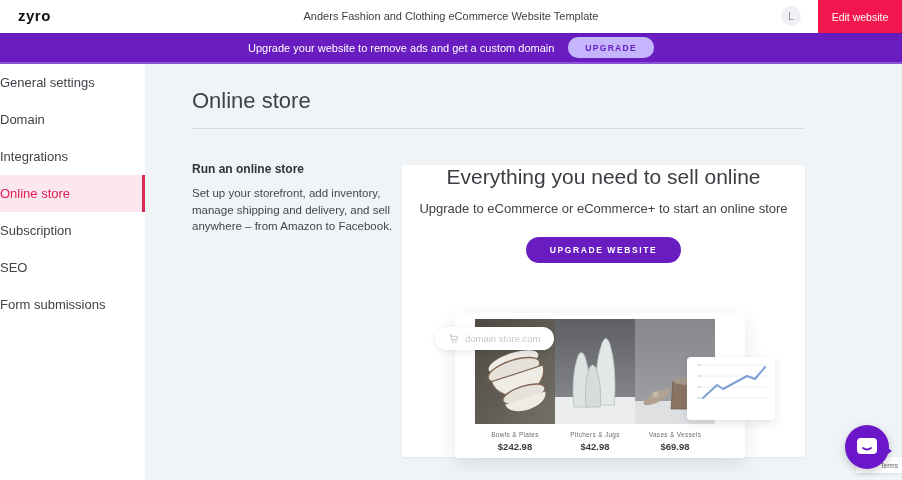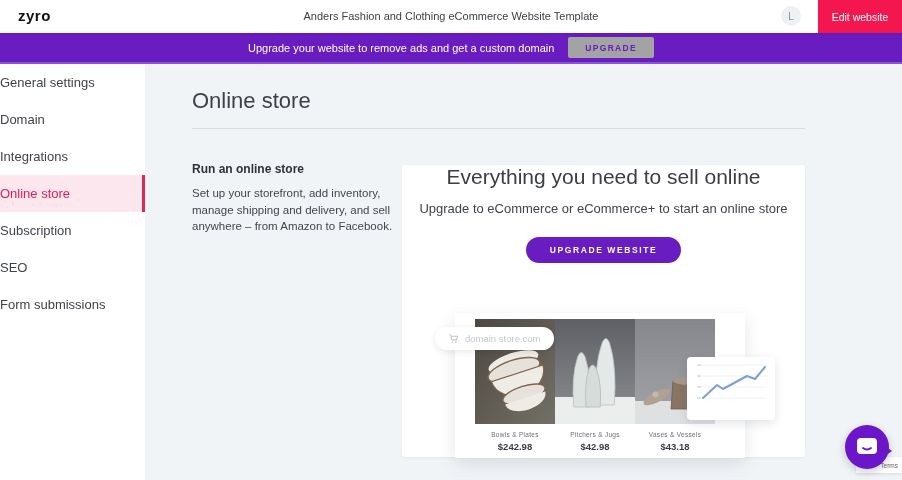--- a/index.html
+++ b/index.html
@@ -9,21 +9,21 @@
   
   .topbar { position:absolute; left:0; top:0; width:902px; height:33px; background:#ffffff; box-shadow:0 1px 2px rgba(0,0,0,.06); z-index:40; }
   .logo { position:absolute; left:18px; top:7px; font-size:15px; font-weight:bold; letter-spacing:.5px; color:#111; cursor:pointer; }
   .site-title { position:absolute; left:0; right:0; top:0; height:33px; line-height:33px; text-align:center; font-size:11px; color:#3c4046; }
   .avatar { position:absolute; right:101px; top:6px; width:20px; height:20px; border-radius:50%; background:#eef0f4; color:#8a8f98; font-size:10px; display:flex; align-items:center; justify-content:center; cursor:pointer; }
   .edit-btn { position:absolute; right:0; top:0; width:84px; height:33px; background:#f4164e; color:#fff; font-size:10.5px; border:none; cursor:pointer; font-family:inherit; }
 
   
   .banner { position:absolute; left:0; top:33px; width:902px; height:31px; background:#691cc0; border-bottom:2px solid #8b53d6; display:flex; align-items:center; justify-content:center; gap:14px; z-index:39; }
   .banner-text { color:#fff; font-size:11px;text-align:right; }
-  .banner-btn { background:#a3a3a3; color:#691cc0; border:none; border-radius:2px; height:21px; padding:0 17px; font-size:8.5px; font-weight:bold; letter-spacing:1.3px; cursor:pointer; font-family:inherit; }
+  .banner-btn { background:#c4b5fd; color:#691cc0; border:none; border-radius:10px; height:21px; padding:0 17px; font-size:8.5px; font-weight:bold; letter-spacing:1.3px; cursor:pointer; font-family:inherit; }
 
   
   .sidebar { position:absolute; left:0; top:64px; bottom:0; width:145px; background:#fff; z-index:30; }
   .side-item { height:37px; line-height:37px; font-size:13px; color:#3f4349; cursor:pointer; }
   .side-item.active { background:#fbe7ed; color:#e31e56; border-right:3px solid #d92a53; }
 
   
   .page-title { position:absolute; left:192px; top:88px; font-size:22px; font-weight:400; color:#3e4147; }
   .title-divider { position:absolute; left:192px; top:128px; width:613px; height:1px; background:#d9dbde; }
 
@@ -148,21 +148,21 @@
       <rect width="80" height="105" fill="url(#g3)"></rect>
       <rect y="82" width="80" height="23" fill="#dfe0e2"></rect>
       <path d="M38 62 q18 -6 34 0 l2 28 l-38 0 z" fill="#8a7463" stroke="#6f5d4f" stroke-width="0.8"></path>
       <ellipse cx="55" cy="62" rx="17" ry="4" fill="#a8988a"></ellipse>
       <g transform="translate(22,78) rotate(-28)">
         <ellipse cx="0" cy="0" rx="15" ry="5" fill="#b0a192"></ellipse>
         <circle cx="0" cy="-3" r="3" fill="#c4b8ab"></circle>
       </g>
     </svg>
     <div class="product-name">Vases &amp; Vessels</div>
-    <div class="product-price">$43.18</div>
+    <div class="product-price">$69.98</div>
   </div>
 </div>
 
 <div class="store-pill">
   <svg width="11" height="11" viewBox="0 0 24 24">
     <path d="M3 4 h3 l2.5 11 h10 l2.5 -8 h-14" fill="none" stroke="#c4c6ca" stroke-width="2.2" stroke-linejoin="round"></path>
     <circle cx="10" cy="20" r="1.8" fill="#c4c6ca"></circle>
       <circle cx="17" cy="20" r="1.8" fill="#c4c6ca"></circle>
   </svg>
   <span>domain store.com</span>

